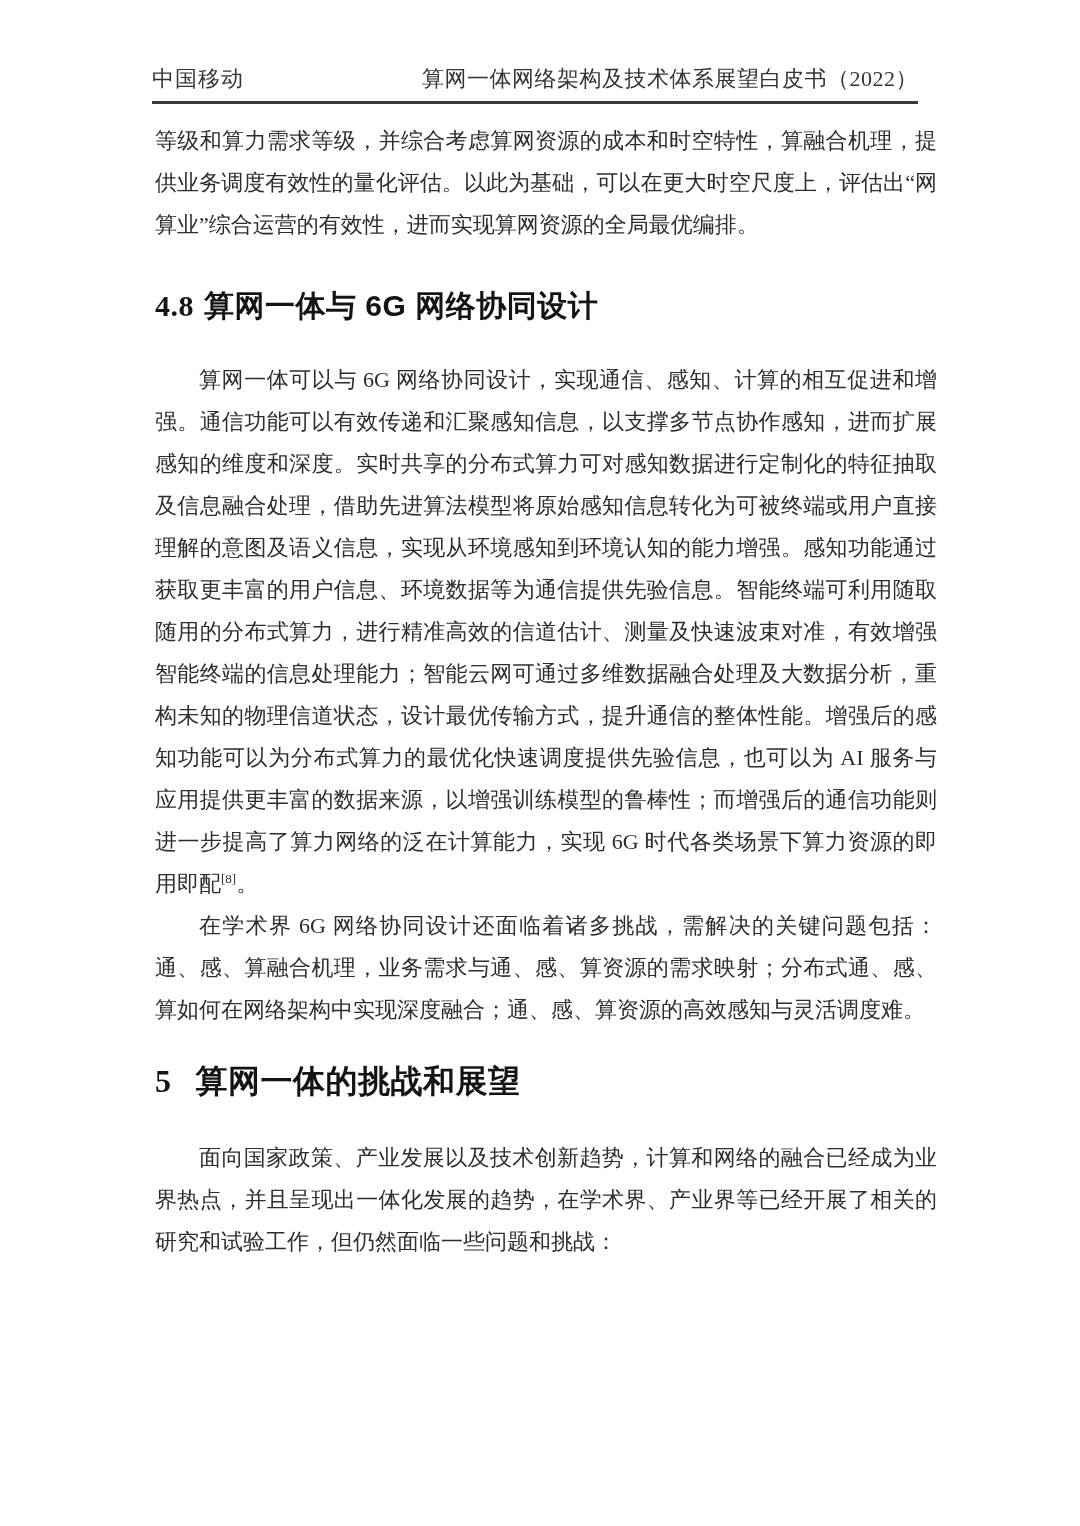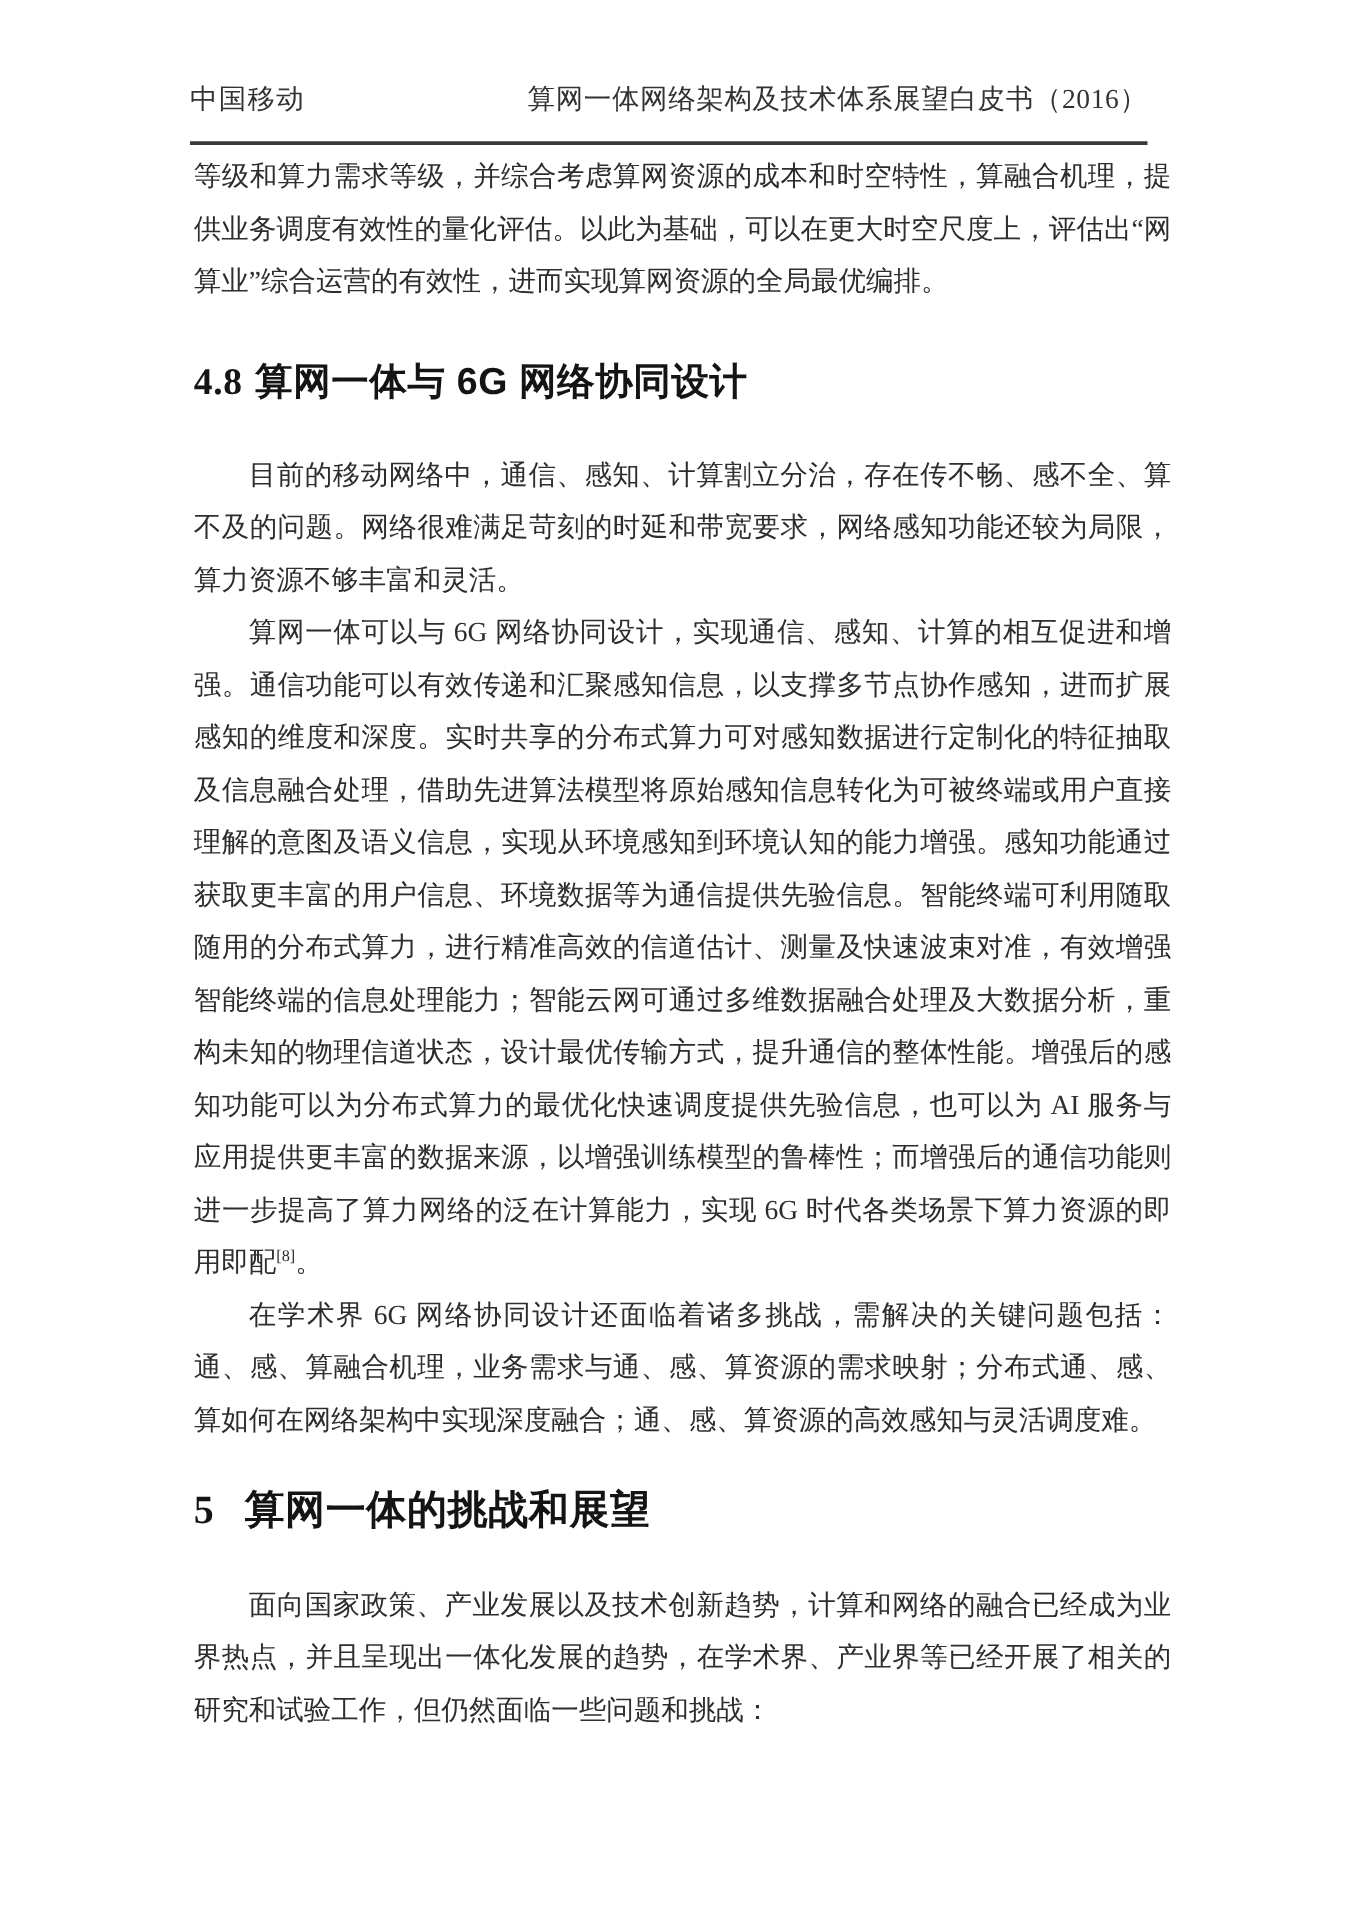--- a/index.html
+++ b/index.html
@@ -18,21 +18,21 @@
   }
   
   .header {
     position: absolute;
     top: 66px;
     left: 152px;
     width: 766px;
     display: flex;
     justify-content: space-between;
     align-items: flex-end;
-    padding-bottom: 21px;
+    padding-bottom: 9px;
     border-bottom: 3px solid #3a3a3a;
     font-size: 22px;
     line-height: 26px;
     color: #333333;
   }
   .header .brand { letter-spacing: 1px; }
   .header .doc-title { letter-spacing: 0.5px; }
   
   .content {
     position: absolute;
@@ -93,32 +93,31 @@
     color: #2d2d2d;
   }
 </style>
 </head>
 <body>
 
 <div class="page">
 
   <div class="header">
     <span class="brand">中国移动</span>
-    <span class="doc-title">算网一体网络架构及技术体系展望白皮书（2016）</span>
+    <span class="doc-title">算网一体网络架构及技术体系展望白皮书（2022）</span>
   </div>
 
   <div class="content">
 
     <p class="para no-indent">等级和算力需求等级，并综合考虑算网资源的成本和时空特性，算融合机理，提供业务调度有效性的量化评估。以此为基础，可以在更大时空尺度上，评估出“网算业”综合运营的有效性，进而实现算网资源的全局最优编排。</p>
 
     <h2 class="sec-48">
       <span class="h-num">4.8</span><span>算网一体与 6G 网络协同设计</span>
     </h2>
 
-    <p class="para">目前的移动网络中，通信、感知、计算割立分治，存在传不畅、感不全、算不及的问题。网络很难满足苛刻的时延和带宽要求，网络感知功能还较为局限，算力资源不够丰富和灵活。</p>
 
     <p class="para"><span>算网一体可以与 6G 网络协同设计，实现通信、感知、计算的相互促进和增强。通信功能可以有效传递和汇聚感知信息，以支撑多节点协作感知，进而扩展感知的维度和深度。实时共享的分布式算力可对感知数据进行定制化的特征抽取及信息融合处理，借助先进算法模型将原始感知信息转化为可被终端或用户直接理解的意图及语义信息，实现从环境感知到环境认知的能力增强。感知功能通过获取更丰富的用户信息、环境数据等为通信提供先验信息。智能终端可利用随取随用的分布式算力，进行精准高效的信道估计、测量及快速波束对准，有效增强智能终端的信息处理能力；智能云网可通过多维数据融合处理及大数据分析，重构未知的物理信道状态，设计最优传输方式，提升通信的整体性能。增强后的感知功能可以为分布式算力的最优化快速调度提供先验信息，也可以为 AI 服务与应用提供更丰富的数据来源，以增强训练模型的鲁棒性；而增强后的通信功能则进一步提高了算力网络的泛在计算能力，实现 6G 时代各类场景下算力资源的即用即配</span><sup class="ref-sup">[8]</sup><span>。</span></p>
 
     <p class="para">在学术界 6G 网络协同设计还面临着诸多挑战，需解决的关键问题包括：通、感、算融合机理，业务需求与通、感、算资源的需求映射；分布式通、感、算如何在网络架构中实现深度融合；通、感、算资源的高效感知与灵活调度难。</p>
 
     <h1 class="sec-5">
       <span class="h-num">5</span><span>算网一体的挑战和展望</span>
     </h1>
 
     <p class="para">面向国家政策、产业发展以及技术创新趋势，计算和网络的融合已经成为业界热点，并且呈现出一体化发展的趋势，在学术界、产业界等已经开展了相关的研究和试验工作，但仍然面临一些问题和挑战：</p>

